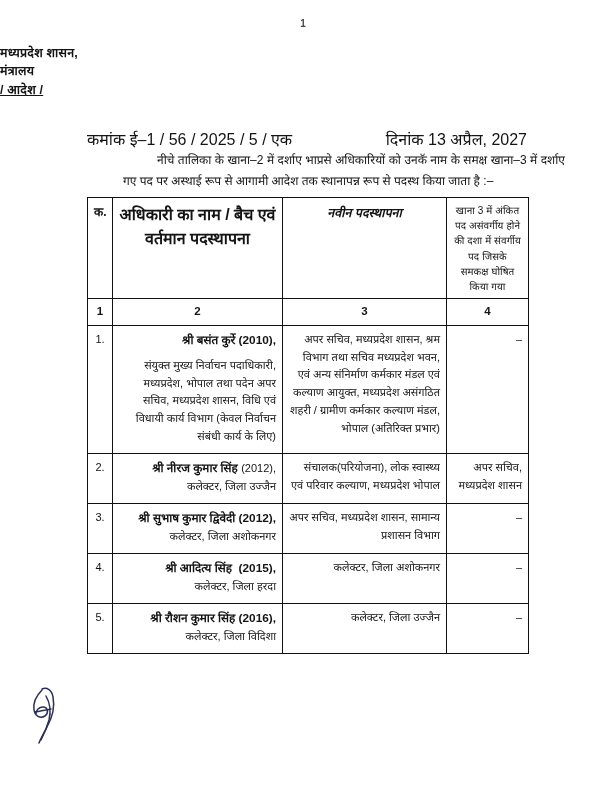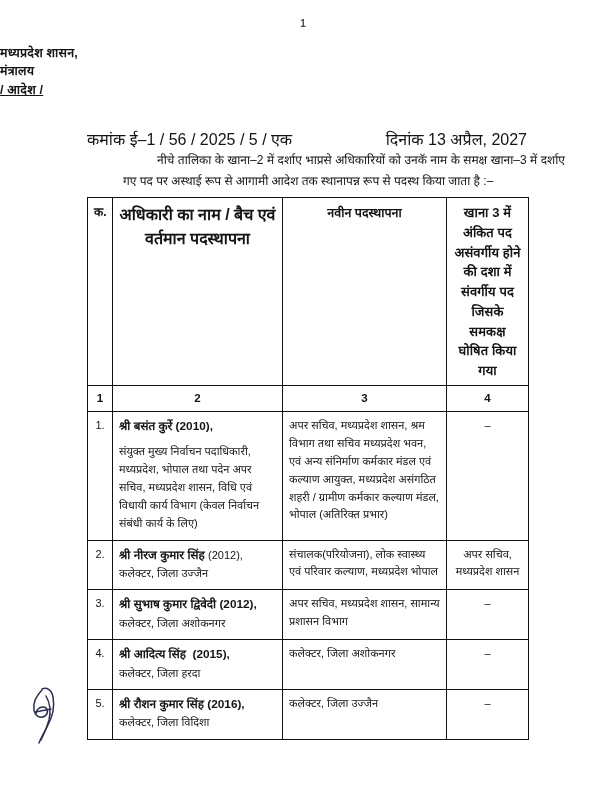--- a/index.html
+++ b/index.html
@@ -109,38 +109,38 @@
   
   .hdr td {
     text-align: center;
     font-weight: bold;
     height: 88px;
     vertical-align: top;
     padding-top: 5px;
   }
   .hdr .h1 { font-size: 12px; }
   .hdr .h2 { font-size: 16px; line-height: 1.5; }
-  .hdr .h3 { font-size: 12.5px; }
+  .hdr .h3 { font-size: 12.5px; font-style: italic; }
   .hdr .h4 {
-    font-size: 13px;
-    font-weight: bold;
+    font-size: 10px;
+    font-weight: normal;
     line-height: 1.52;
     letter-spacing: 0.1px;
   }
 
   
   .numrow td {
     text-align: center;
     font-weight: bold;
     font-size: 11.5px;
     padding: 3px 4px 4px;
   }
 
   
-  .data td { padding-top: 5px; padding-bottom: 7px; }
+  .data td { padding-top: 5px; padding-bottom: 7px; text-align: right; }
   .data td.col-sn { text-align: center; font-size: 11px; padding-left: 2px; padding-right: 2px;}
   .officer-name {
     font-weight: bold;
     font-size: 11.8px;
     display: block;
   }
   .officer-name .batch { font-weight: bold; }
   .officer-name.reg .batch { font-weight: normal; font-size: 11px; }
   .gap { display:block; height: 7px; }
   .posting-line { display: block; }

